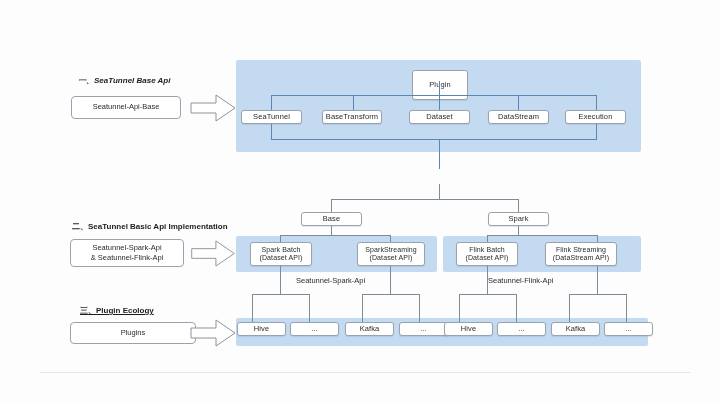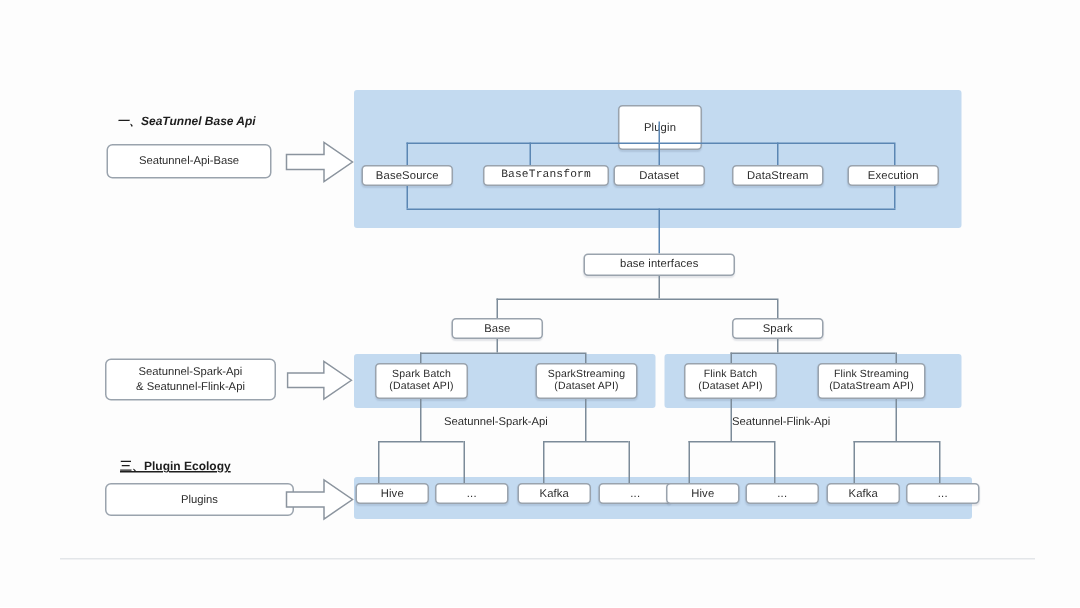--- a/index.html
+++ b/index.html
@@ -106,20 +106,21 @@
   <div class="band" style="left:236px;top:236px;width:201px;height:36px;"></div>
   <div class="band" style="left:443px;top:236px;width:198px;height:36px;"></div>
   <div class="band" style="left:236px;top:318px;width:412px;height:28px;"></div>
 
   <div class="legend-title" style="left:78px;top:75px;font-style:italic;">一、SeaTunnel Base Api</div>
   <div class="legend-box" style="left:71px;top:96px;width:110px;height:23px;">Seatunnel-Api-Base</div>
   <svg class="arrow" style="left:190px;top:93px;" width="46" height="30" viewBox="0 0 46 30">
     <polygon points="1,10 26,10 26,2 45,15 26,28 26,20 1,20" fill="#ffffff" stroke="#8b949e" stroke-width="1"></polygon>
   </svg>
 
+  <div class="legend-title" style="left:72px;top:221px;">二、SeaTunnel Basic Api Implementation</div>
   <div class="legend-box" style="left:70px;top:239px;width:114px;height:28px;">Seatunnel-Spark-Api
 &amp; Seatunnel-Flink-Api</div>
   <svg class="arrow" style="left:190px;top:239px;" width="46" height="29" viewBox="0 0 46 30">
     <polygon points="1,10 26,10 26,2 45,15 26,28 26,20 1,20" fill="#ffffff" stroke="#8b949e" stroke-width="1"></polygon>
   </svg>
 
   <div class="legend-title" style="left:80px;top:305px;text-decoration:underline;">三、Plugin Ecology</div>
   <div class="legend-box" style="left:70px;top:322px;width:126px;height:22px;">Plugins</div>
   <svg class="arrow" style="left:190px;top:318px;" width="46" height="30" viewBox="0 0 46 30">
     <polygon points="1,10 26,10 26,2 45,15 26,28 26,20 1,20" fill="#ffffff" stroke="#8b949e" stroke-width="1"></polygon>
@@ -130,32 +131,31 @@
   <div class="ln v blue" style="left:439px;top:81px;height:14px;"></div>
 
   <div class="ln h blue" style="left:271px;top:95px;width:325px;"></div>
 
   <div class="ln v blue" style="left:271px;top:95px;height:15px;"></div>
   <div class="ln v blue" style="left:353px;top:95px;height:15px;"></div>
   <div class="ln v blue" style="left:439px;top:95px;height:15px;"></div>
   <div class="ln v blue" style="left:518px;top:95px;height:15px;"></div>
   <div class="ln v blue" style="left:596px;top:95px;height:15px;"></div>
 
-  <div class="box" style="left:241px;top:110px;width:61px;height:14px;">BaseSource</div>
-  <div class="box" style="left:322px;top:110px;width:84px;height:14px;font-family:Liberation Mono, monospace;">BaseTransform</div>
+  <div class="box" style="left:241px;top:110px;width:61px;height:14px;">SeaTunnel</div>
+  <div class="box" style="left:322px;top:110px;width:60px;height:14px;">BaseTransform</div>
   <div class="box" style="left:409px;top:110px;width:61px;height:14px;">Dataset</div>
   <div class="box" style="left:488px;top:110px;width:61px;height:14px;">DataStream</div>
   <div class="box" style="left:565px;top:110px;width:61px;height:14px;">Execution</div>
 
   <div class="ln v blue" style="left:271px;top:124px;height:15px;"></div>
   <div class="ln v blue" style="left:596px;top:124px;height:15px;"></div>
   <div class="ln h blue" style="left:271px;top:139px;width:326px;"></div>
   <div class="ln v blue" style="left:439px;top:139px;height:30px;"></div>
 
-  <div class="box" style="left:389px;top:169px;width:101px;height:15px;">base interfaces</div>
 
   <div class="ln v" style="left:439px;top:184px;height:15px;"></div>
   <div class="ln h" style="left:331px;top:199px;width:187px;"></div>
   <div class="ln v" style="left:331px;top:199px;height:13px;"></div>
   <div class="ln v" style="left:518px;top:199px;height:13px;"></div>
 
   <div class="box" style="left:301px;top:212px;width:61px;height:14px;">Base</div>
   <div class="box" style="left:488px;top:212px;width:61px;height:14px;">Spark</div>
 
   <div class="ln v" style="left:331px;top:226px;height:9px;"></div>

